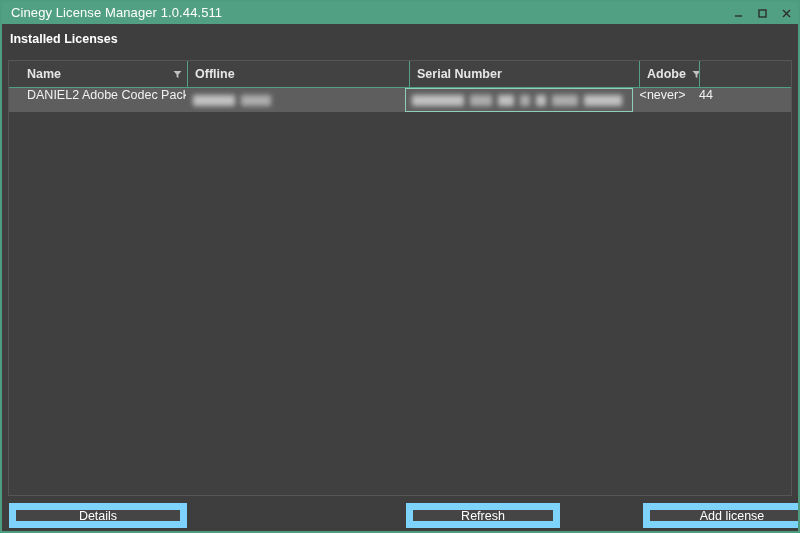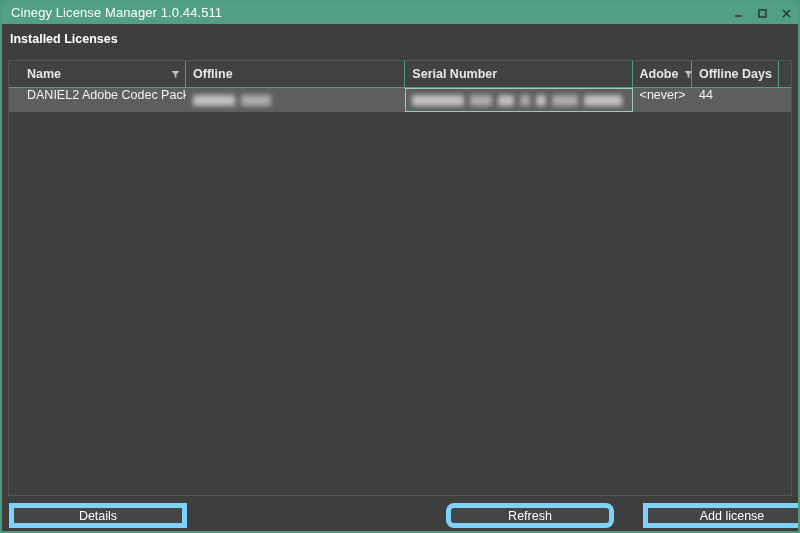--- a/index.html
+++ b/index.html
@@ -165,32 +165,32 @@
     left: 0;
     top: 498px;
     width: 800px;
     height: 35px;
   }
   .btn {
     position: absolute;
     top: 3px;
     height: 25px;
     background: #454545;
-    border: 5px solid #7dd3fc;
+    border: 7px solid #7dd3fc;
     box-sizing: border-box;
     color: #ffffff;
     font-size: 12.5px;
     display: flex;
     align-items: center;
     justify-content: center;
     cursor: default;
     white-space: nowrap;
   }
   .btn-details  { left: 7px;   width: 178px; }
-  .btn-refresh  { left: 444px; width: 168px; border-radius: 8px; }
+  .btn-refresh  { left: 404px; width: 154px; }
   .btn-add      { left: 641px; width: 178px; }
 </style>
 </head>
 <body>
 
 <div class="app-window">
 
   <div class="title-bar">
     <div class="title-text">Cinegy License Manager 1.0.44.511</div>
     <div class="win-buttons">
@@ -234,23 +234,20 @@
       <div class="hcell c-serial">
         <span>Serial Number</span>
       </div>
       <div class="hcell c-expiry">
         <span>Adobe</span>
         <span class="funnel">
           <svg width="9" height="9" viewBox="0 0 9 9">
               <path d="M0.5 1 L8.5 1 L5.4 4.6 L5.4 8 L3.6 6.9 L3.6 4.6 Z" fill="#d8d8d8"></path>
             </svg>
         </span>
-      </div>
-      <div class="hcell c-offline last">
-        <span>Offline Days</span>
       </div>
       <div class="hcell hcell-pad c-rest"></div>
     </div>
 
     <div class="grid-row">
       <div class="cell c-name">
         <span>DANIEL2 Adobe Codec Pack</span>
       </div>
       <div class="cell c-lic">
         <span class="blur-wrap">

